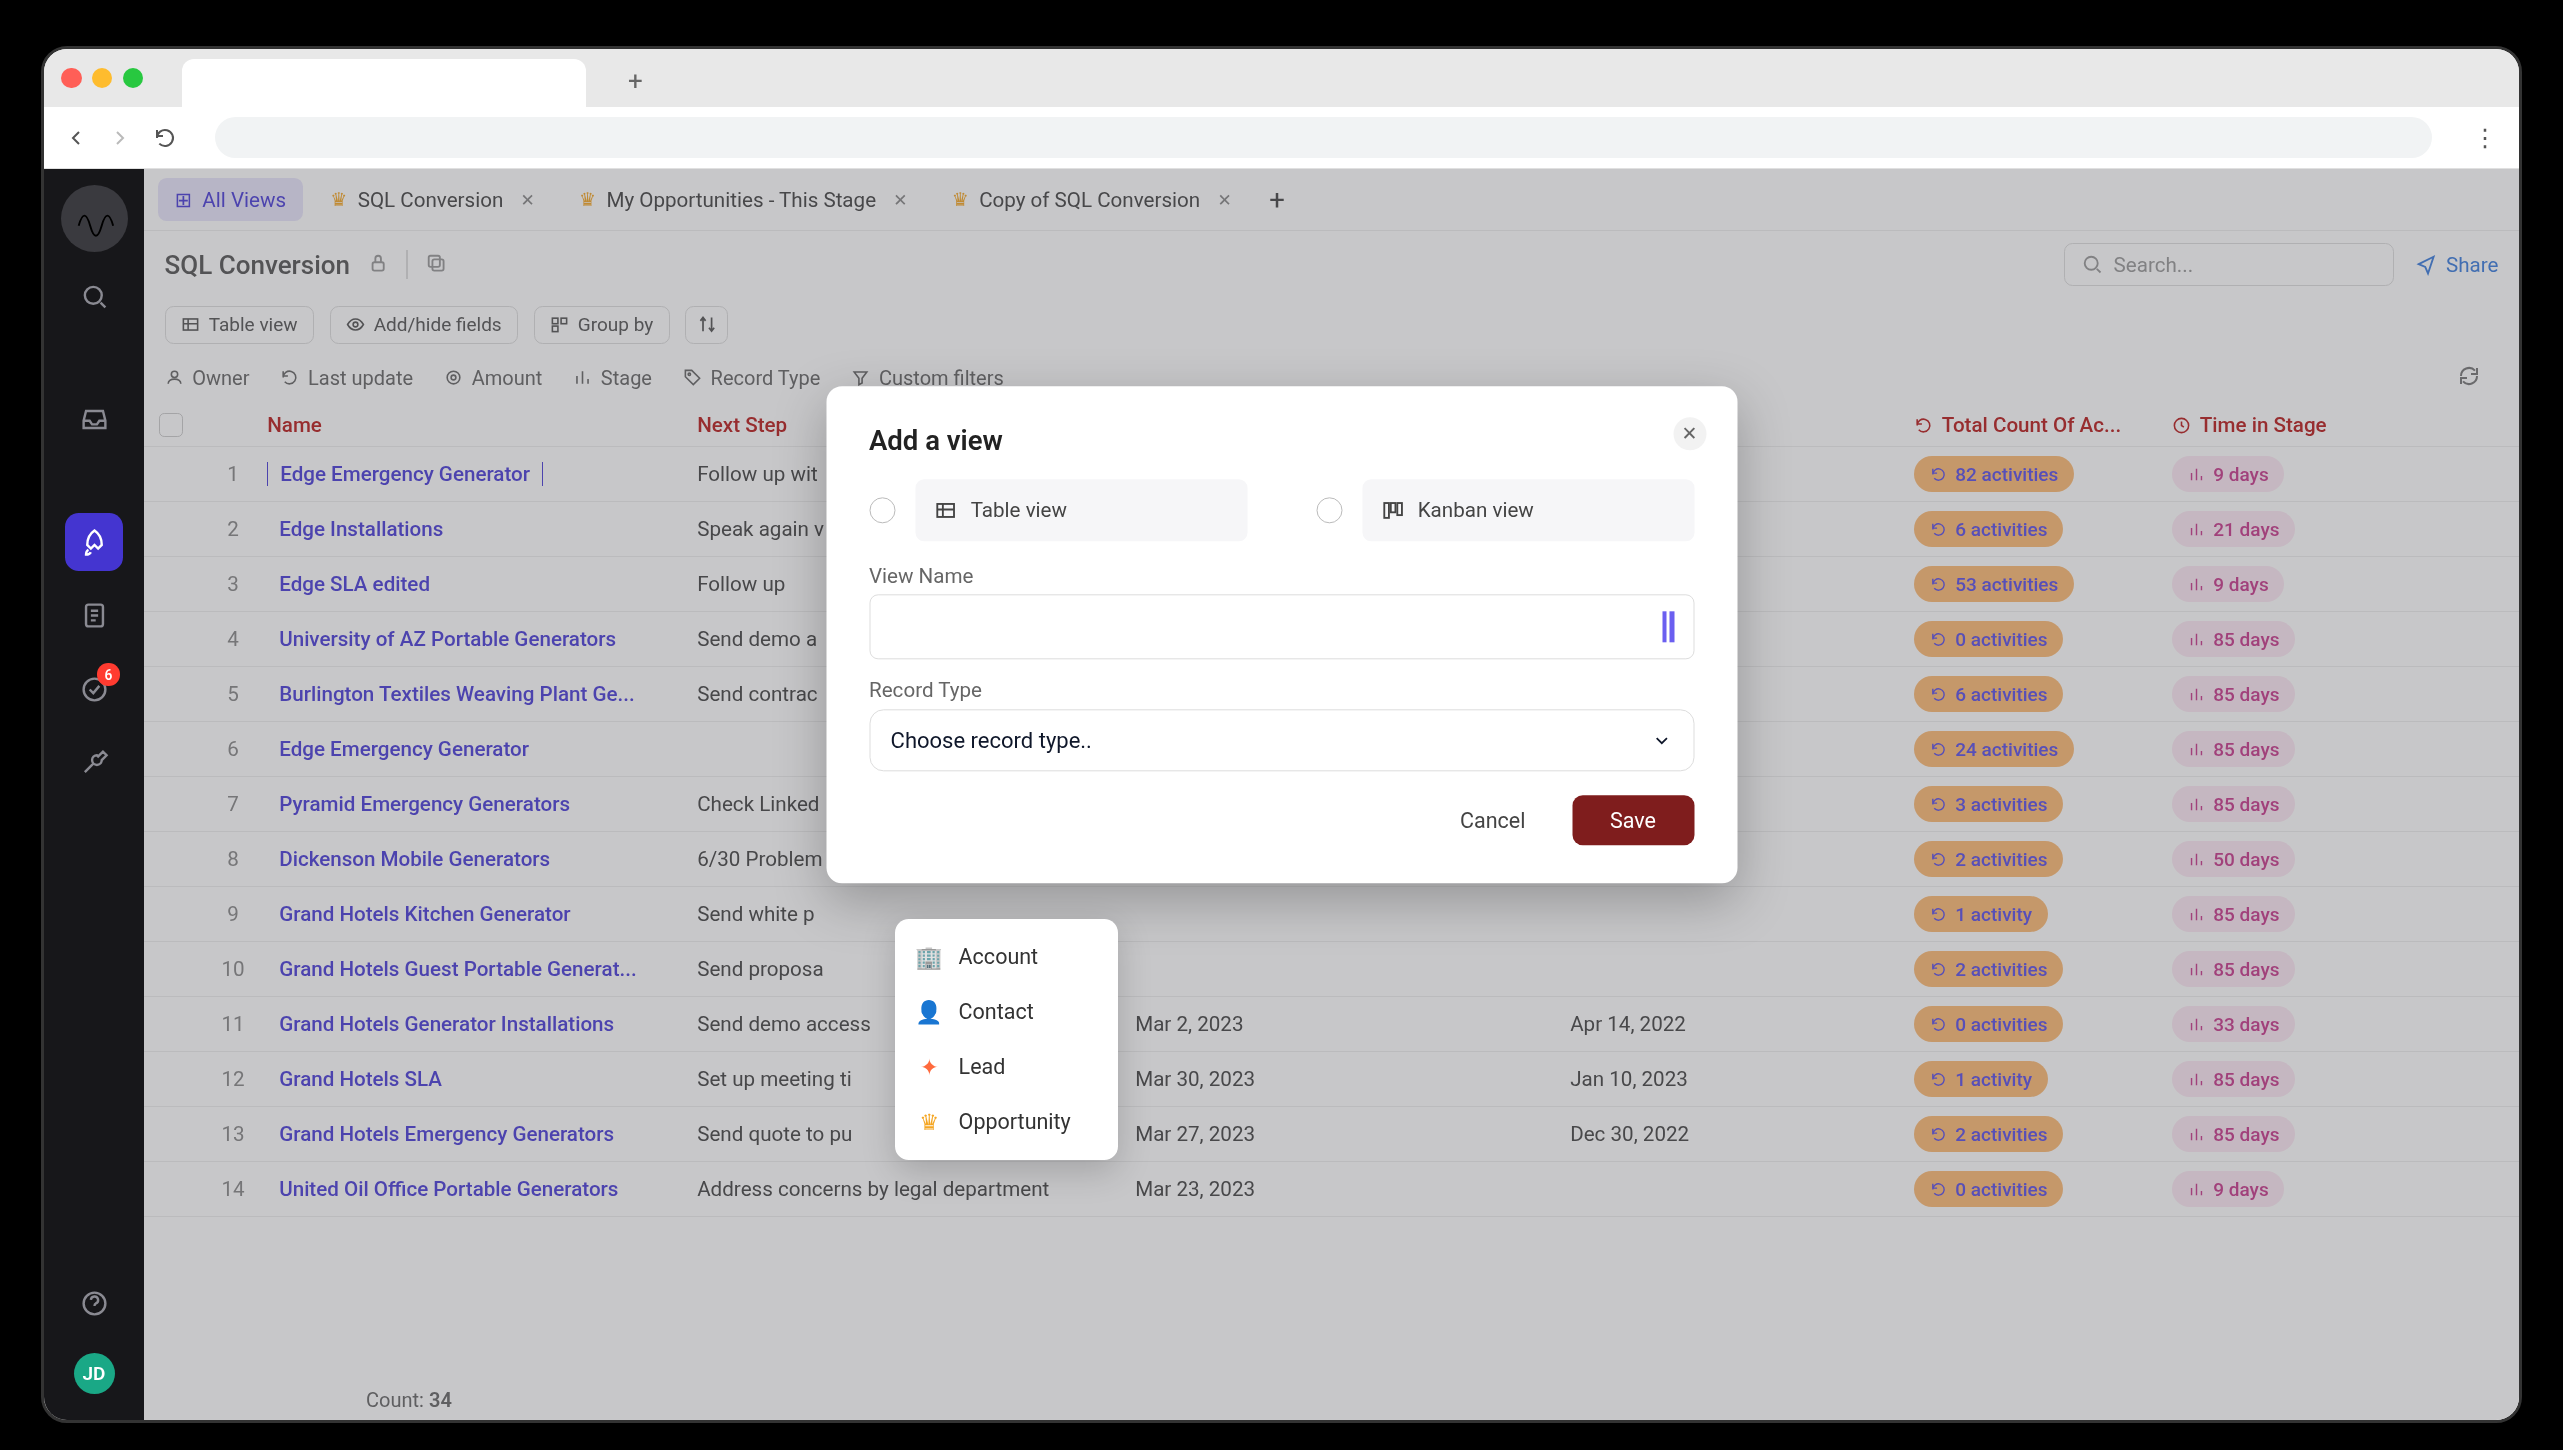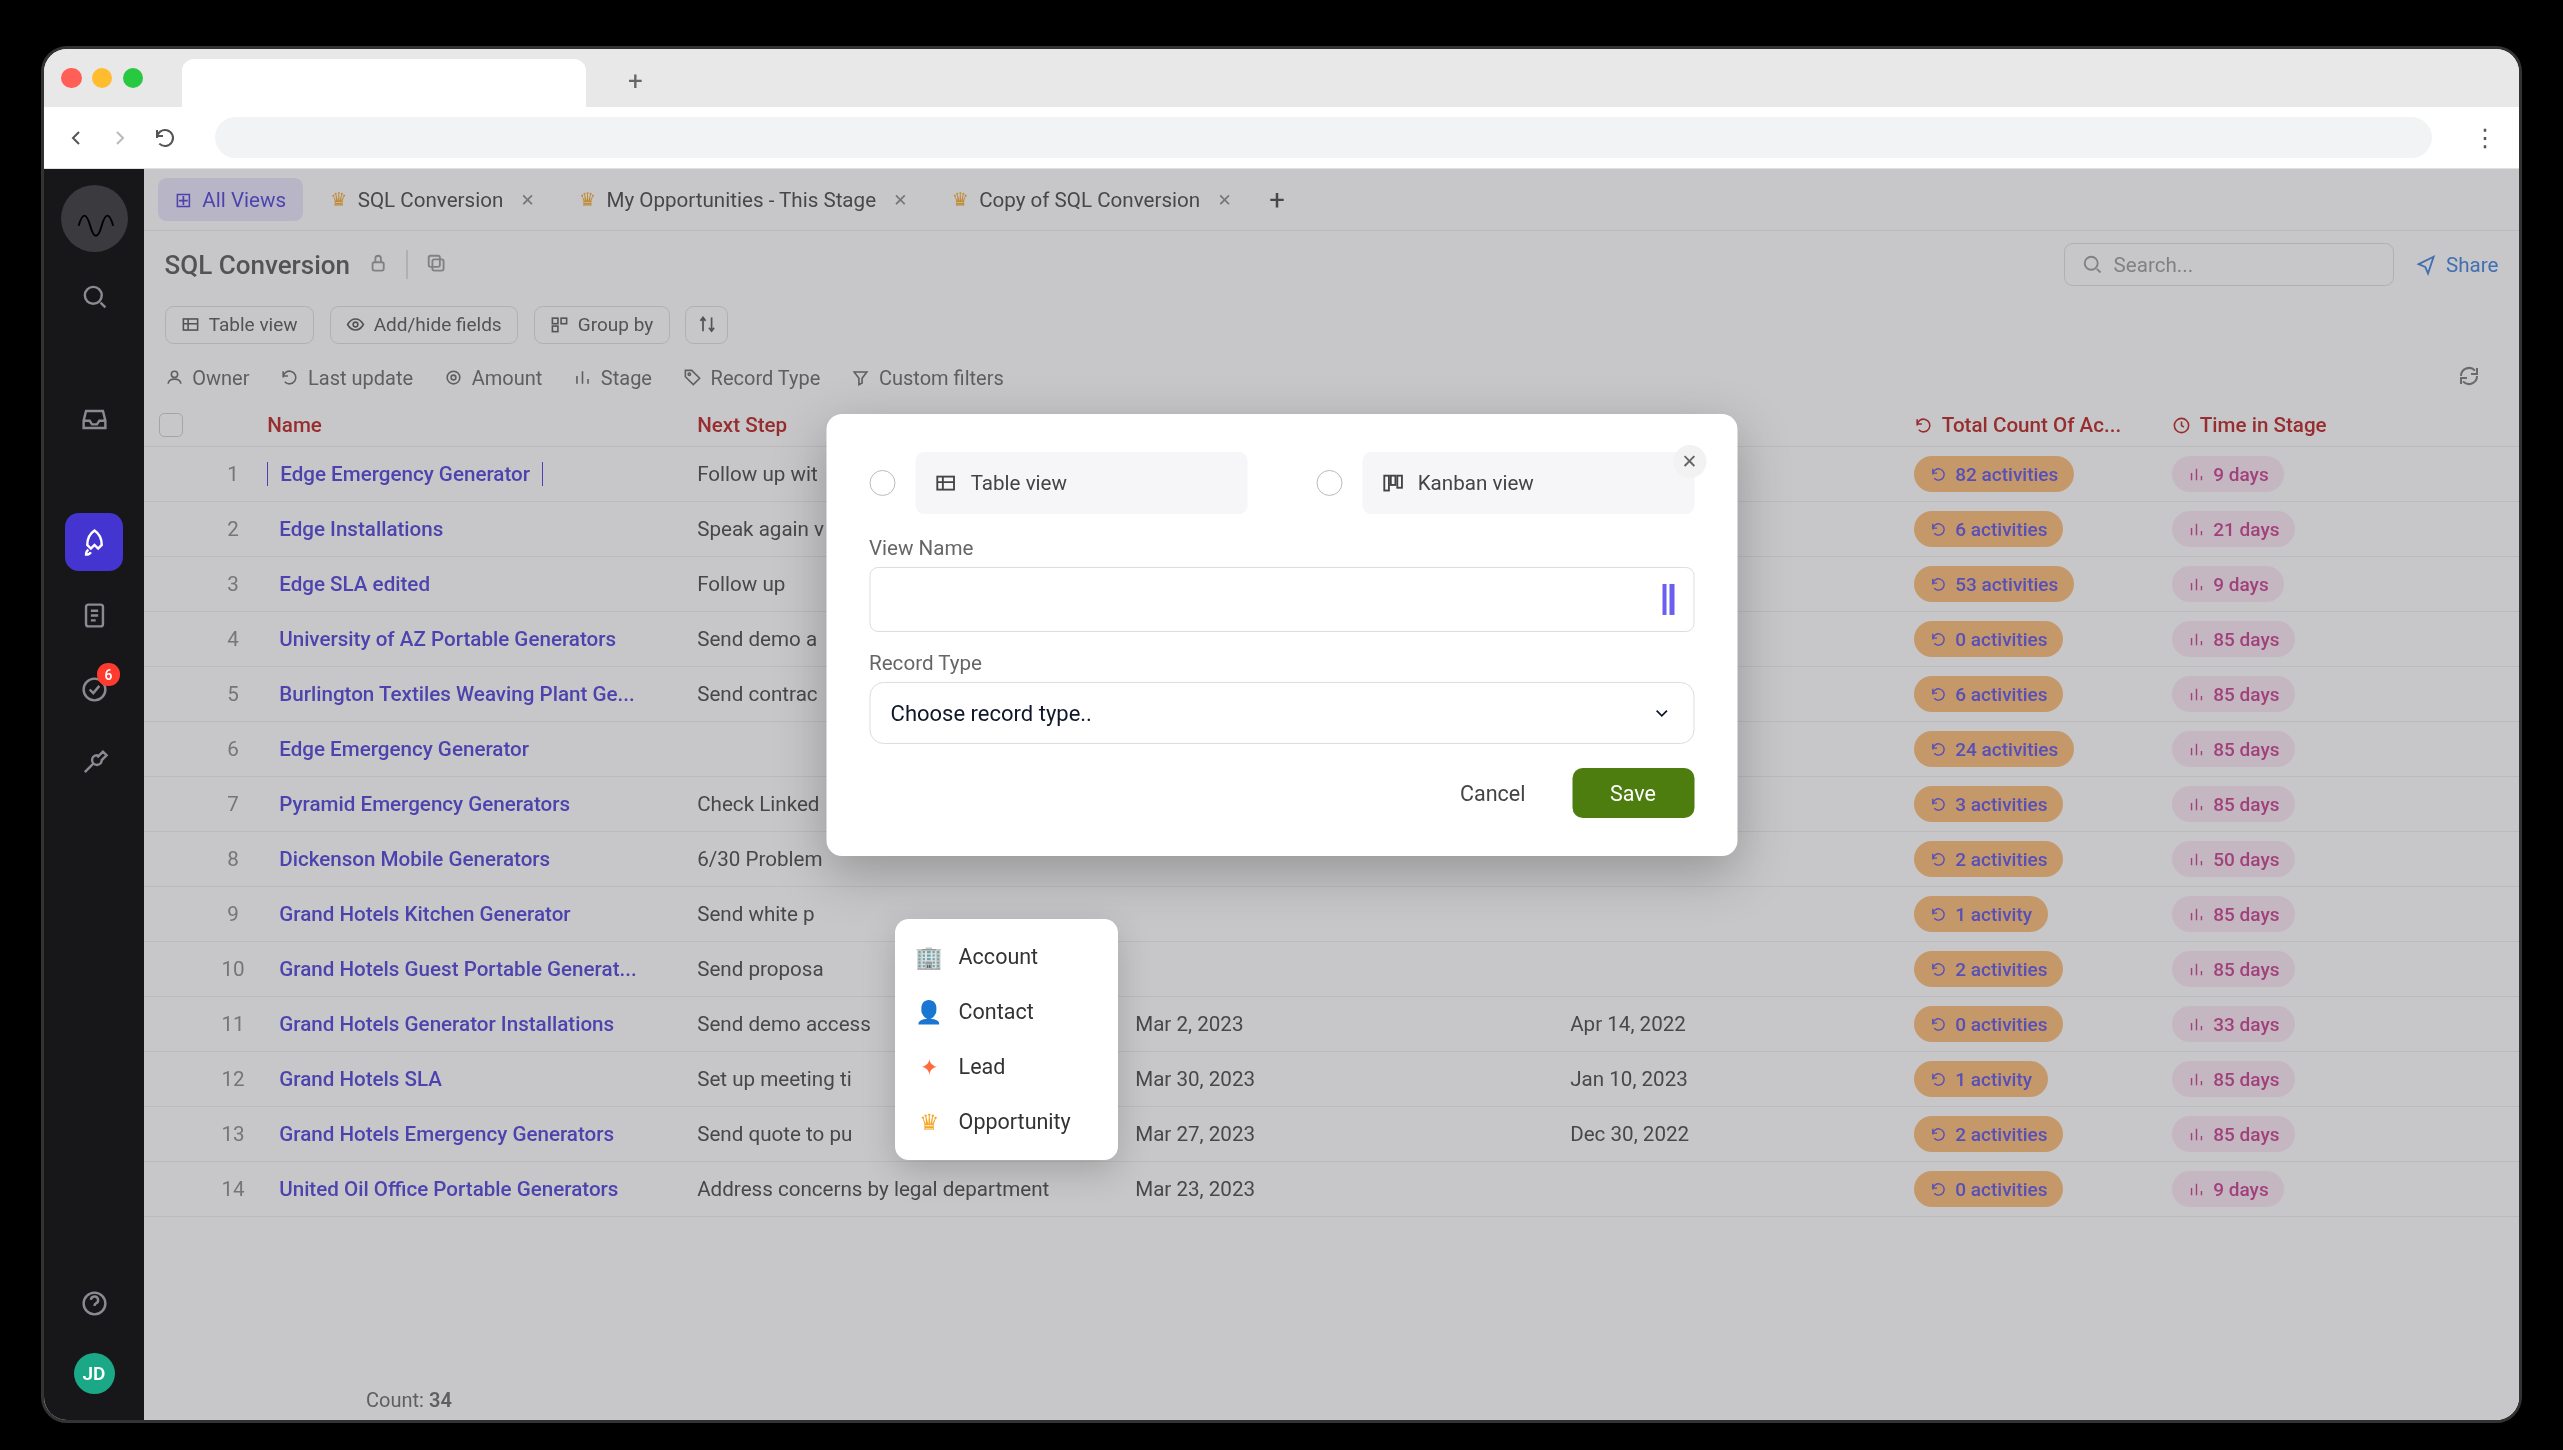--- a/index.html
+++ b/index.html
@@ -69,21 +69,21 @@
 .label { font-size: 20.6px; color: #666; margin-bottom: 6.9px; display: block; }
 .layout-row { display: flex; gap: 69px; margin-bottom: 22.3px; }
 .layout-opt { flex: 1; display: flex; align-items: center; gap: 20.6px; }
 .radio { width: 26px; height: 26px; border: 1.7px solid #bbb; border-radius: 50%; flex-shrink: 0; }
 .layout-card { flex: 1; height: 62px; background: #f6f6f8; border-radius: 8.6px; display: flex; align-items: center; padding: 0 19px; gap: 13.8px; font-size: 20.6px; color: #444; }
 .input-field { width: 100%; height: 65px; border: 0.9px solid #ddd; border-radius: 8.6px; display: flex; align-items: center; justify-content: flex-end; padding: 0 17px; margin-bottom: 19px; }
 .select-field { width: 100%; height: 62px; border: 0.9px solid #ddd; border-radius: 14px; display: flex; align-items: center; padding: 0 20.6px; font-size: 22px; color: #0f172a; margin-bottom: 24px; justify-content: space-between; }
 .modal-actions { display: flex; justify-content: flex-end; gap: 8.6px; }
 .btn { height: 50px; padding: 0 38px; border-radius: 10.3px; font-size: 21.5px; display: flex; align-items: center; justify-content: center; }
 .btn.cancel { background: transparent; color: #444; }
-.btn.save { background: #4d7c0f; color: #fff; }
+.btn.save { background: #7f1d1d; color: #fff; }
 .dropdown { position: absolute; top: 870px; left: 851px; width: 223px; background: #fff; border-radius: 13.8px; box-shadow: 0 10.3px 34px rgba(0,0,0,0.18); padding: 10.3px 0; }
 .dd-item { height: 55px; display: flex; align-items: center; padding: 0 20.6px; gap: 15.5px; font-size: 21.5px; color: #333; }
 .dd-item .dd-ico { width: 27.5px; text-align: center; font-size: 22.3px; }
 svg { stroke: currentColor; fill: none; stroke-width: 2; }
 </style>
 </head>
 <body>
 
 <div class="device">
   <div class="chrome-top">
@@ -523,20 +523,21 @@
         <span>Count:</span>
         <b>34</b>
       </div>
     </div>
   </div>
 
   <div class="scrim"></div>
 
   <div class="modal">
     <div class="close-x">✕</div>
+    <h3>Add a view</h3>
     <div class="layout-row">
       <div class="layout-opt">
         <div class="radio"></div>
         <div class="layout-card">
           <svg viewBox="0 0 24 24" width="22.3" height="22.3">
               <rect x="3" y="5" width="18" height="14"></rect>
               <path d="M3 11h18M9 5v14"></path>
             </svg>
           <span>Table view</span>
         </div>

